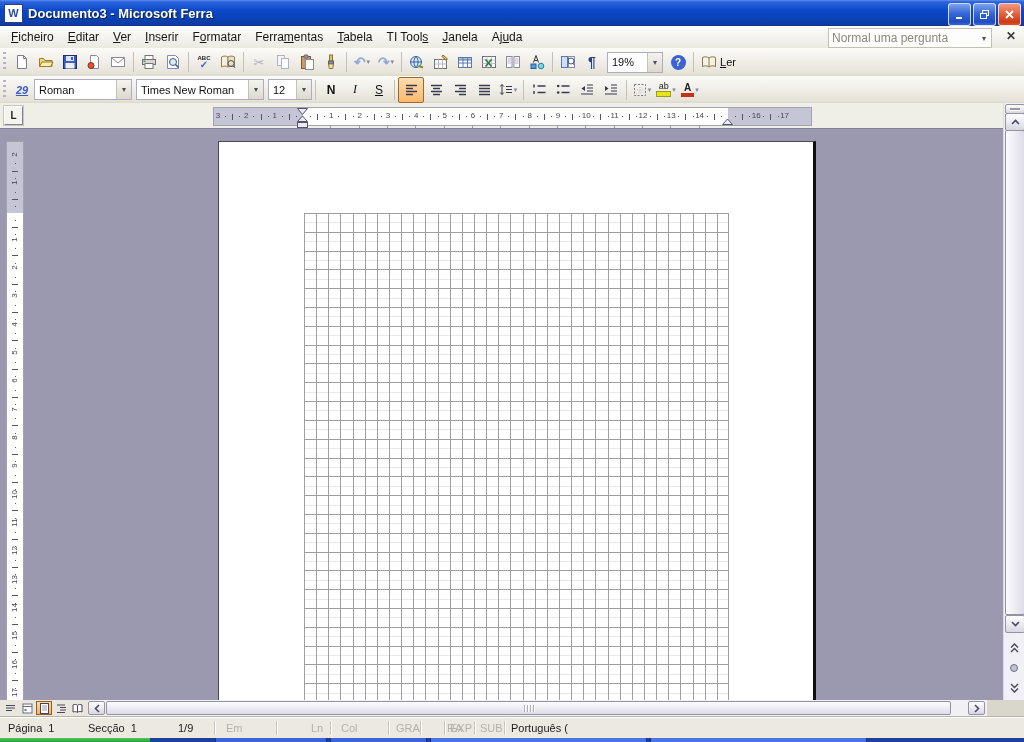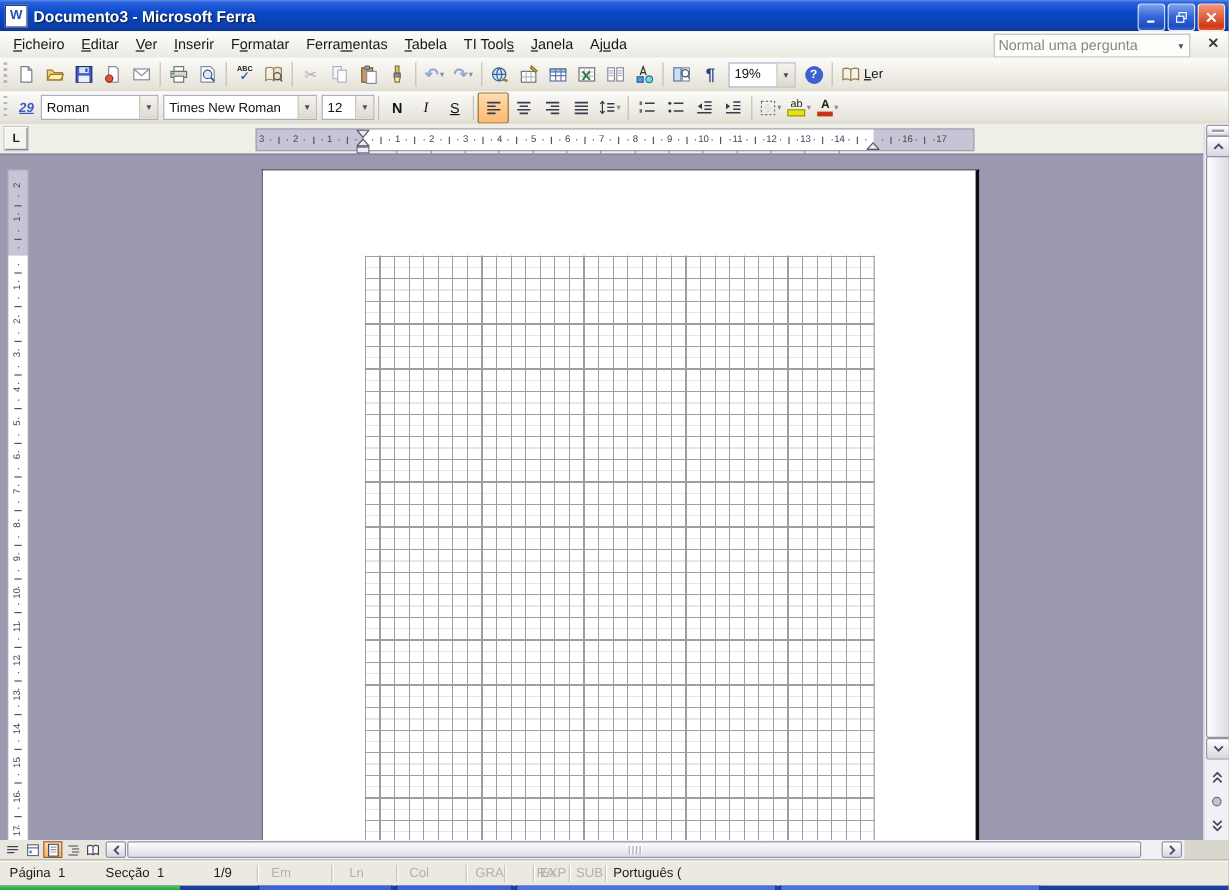--- a/index.html
+++ b/index.html
@@ -735,21 +735,21 @@
         </div>
     </div>
     <div id="h-corner"></div>
   </div>
 
   <div id="statusbar">
       <span class="stitem" style="left: 8px;">Página  1</span>
       <span class="stitem" style="left: 88px;">Secção  1</span>
       <span class="stitem" style="left: 178px;">1/9</span>
       <span class="stitem dim" style="left: 226px;">Em</span>
-      <span class="stitem dim" style="left: 291px;">Ln</span>
+      <span class="stitem dim" style="left: 311px;">Ln</span>
       <span class="stitem dim" style="left: 341px;">Col</span>
       <span class="stitem dim" style="left: 396px;">GRA</span>
       <span class="stitem dim" style="left: 447px;">RA</span>
       <span class="stitem dim" style="left: 450px;">EXP</span>
       <span class="stitem dim" style="left: 480px;">SUB</span>
       <span class="stitem" style="left: 511px;">Português (</span>
       <div class="groove" style="left: 214px;"></div>
       <div class="groove" style="left: 276px;"></div>
       <div class="groove" style="left: 330px;"></div>
       <div class="groove" style="left: 388px;"></div>

